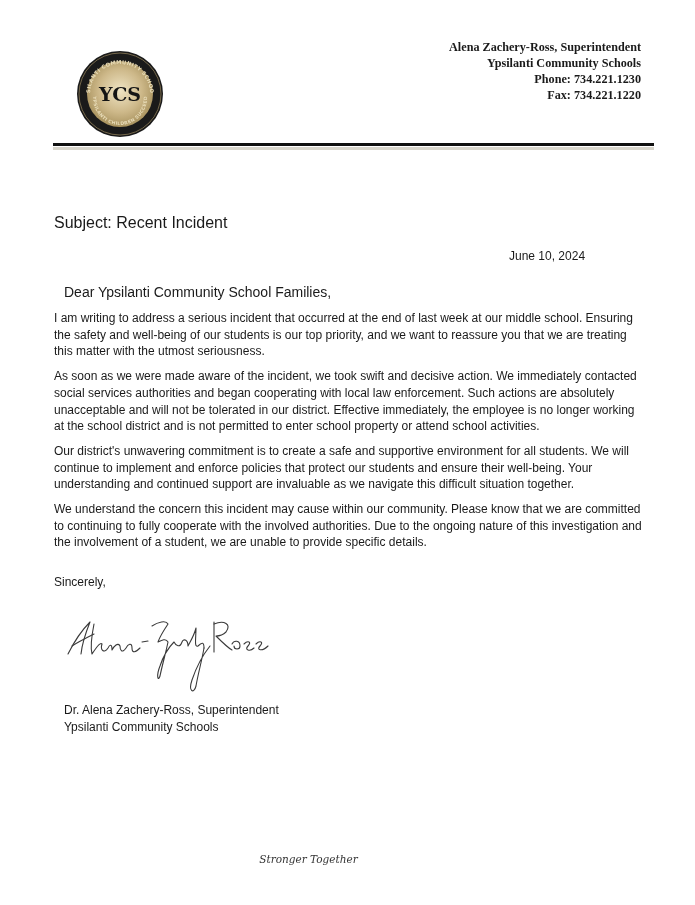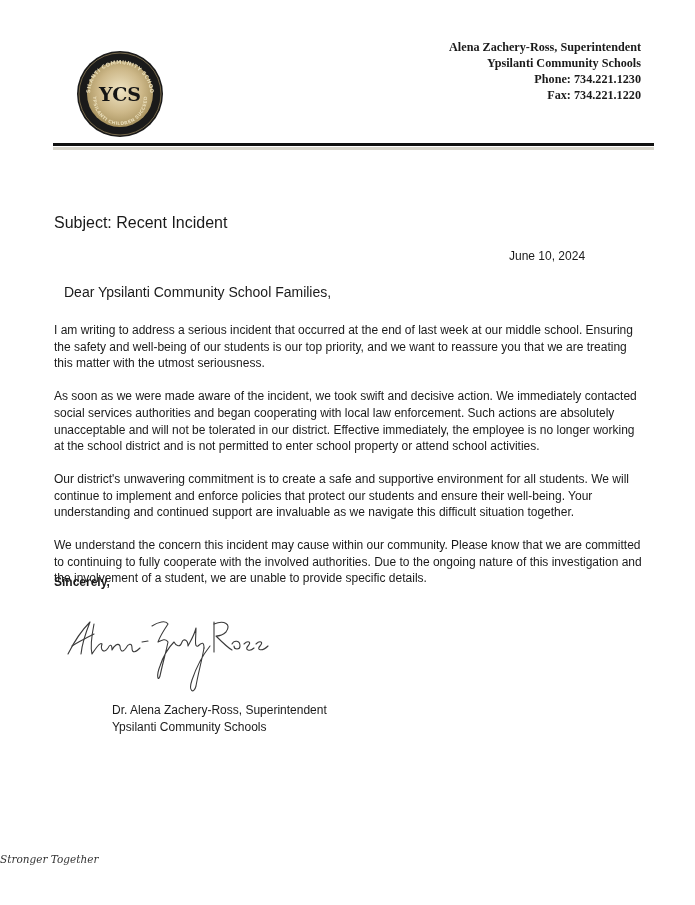--- a/index.html
+++ b/index.html
@@ -10,27 +10,27 @@
     .letterhead div { white-space: nowrap; }
 
     .rule-dark { position: absolute; left: 53px; top: 143px; width: 601px; height: 3px; background: #111; }
     .rule-light { position: absolute; left: 53px; top: 147px; width: 601px; height: 3px; background: #d9d6cc; }
 
     .subject { position: absolute; left: 54px; top: 214px; font-size: 16px; }
     .date { position: absolute; left: 509px; top: 249px; font-size: 12px; }
     .salutation { position: absolute; left: 54px; top: 284px; font-size: 14px; margin-left: 10px; }
 
     .body-text { position: absolute; left: 54px; top: 306px; width: 590px; font-size: 12px; line-height: 16.7px; }
-    .body-text p { margin: 16px 0 8px 0; }
+    .body-text p { margin: 4px 0 8px 0; }
 
-    .closing { position: absolute; left: 54px; top: 575px; font-size: 12px; font-weight: bold; }
+    .closing { position: absolute; left: 54px; top: 575px; font-size: 12px; }
     .signature { position: absolute; left: 64px; top: 612px; width: 210px; height: 90px; }
-    .signer { position: absolute; left: 64px; top: 702px; font-size: 12px; line-height: 17px; margin-left: 48px; }
+    .signer { position: absolute; left: 64px; top: 702px; font-size: 12px; line-height: 17px; }
 
-    .footer-motto { position: absolute; left: 0; width: 617px; top: 853px; font-family: "DejaVu Serif", serif; font-style: italic; font-size: 10.5px; color: #333; }
+    .footer-motto { position: absolute; left: 0; width: 617px; top: 853px; text-align: center; font-family: "DejaVu Serif", serif; font-style: italic; font-size: 10.5px; color: #333; }
   </style>
 </head>
 <body>
 
 <div class="logo">
   <svg width="88" height="88" viewBox="0 0 88 88">
     <defs>
       <radialGradient id="goldGrad" cx="50%" cy="45%" r="55%">
         <stop offset="0%" stop-color="#efe4c4"></stop>
         <stop offset="60%" stop-color="#cdb889"></stop>

